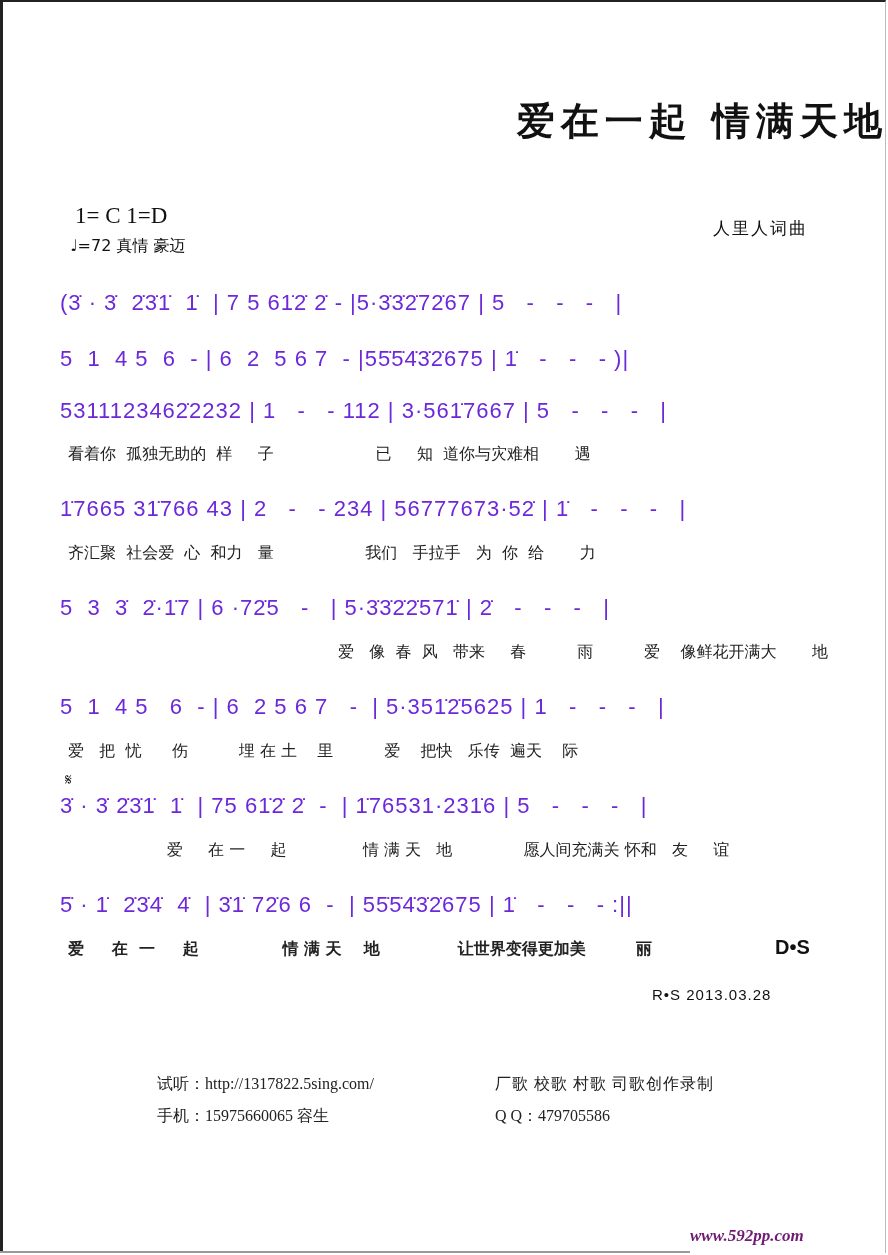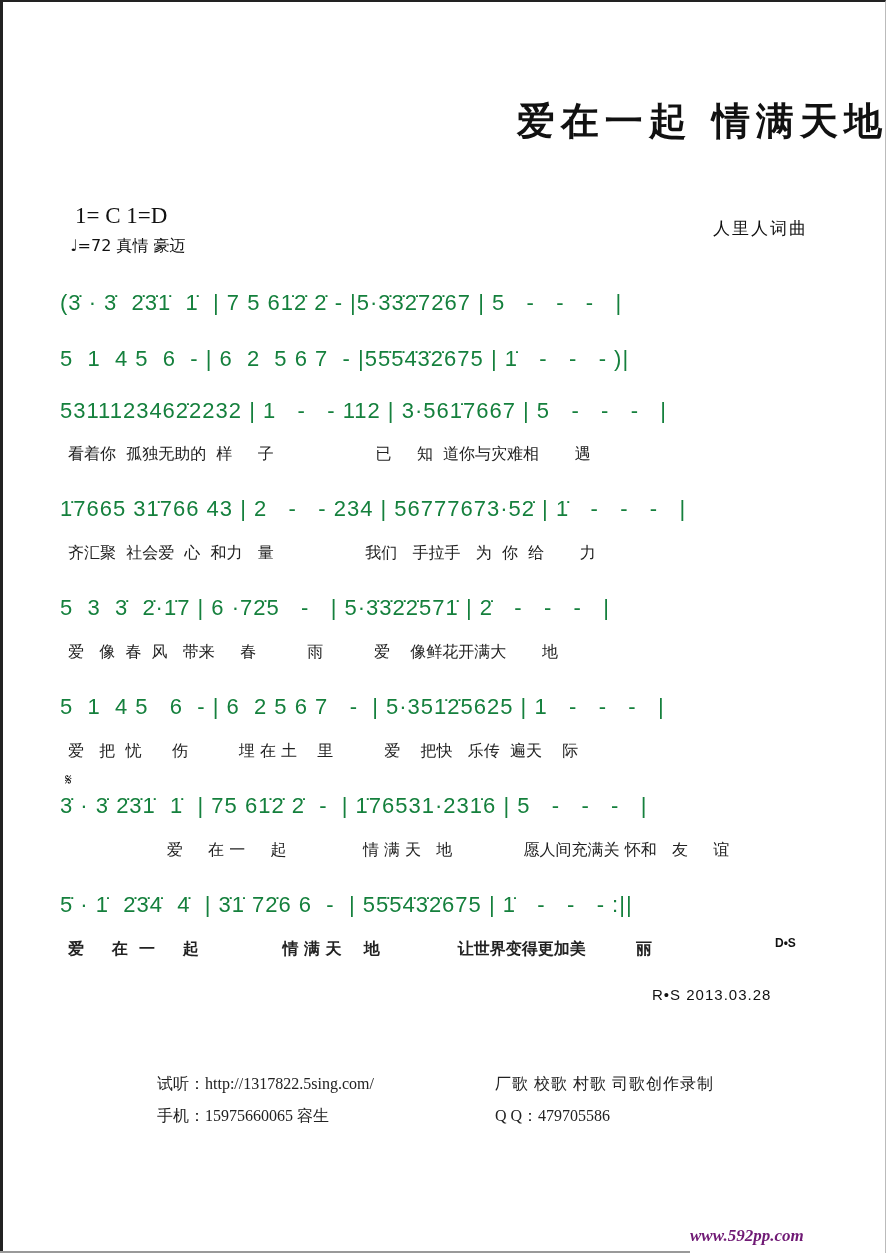--- a/index.html
+++ b/index.html
@@ -9,25 +9,25 @@
             border-left: 3px solid #222; border-top: 2px solid #222; border-right: 1px solid #bbb;
             box-sizing: border-box; background: #fff; }
     .title { position: absolute; top: 96px; left: 0; width: 888px; text-align: right;
              font-family: "DejaVu Serif", serif; font-weight: bold; font-size: 38px;
              letter-spacing: 6px; color: #111; }
     .key { position: absolute; left: 75px; top: 203px; font-family: "Liberation Serif", serif; font-size: 23px; }
     .tempo { position: absolute; left: 70px; top: 236px; font-size: 16px; font-family: "DejaVu Sans", sans-serif; }
     .author { position: absolute; right: 80px; top: 217px; font-size: 17px; letter-spacing: 2px; }
     .staff { position: absolute; left: 60px; width: 760px; height: 30px; }
     .notes { position: absolute; left: 0; top: 0; font-family: "Liberation Sans", sans-serif;
-             font-size: 22px; letter-spacing: 1px; white-space: pre; color: #15803d; }
+             font-size: 22px; letter-spacing: 1px; white-space: pre; color: #6d28d9; }
     .lyric { position: absolute; left: 68px; width: 760px; font-family: "DejaVu Serif", serif;
              font-size: 16px; white-space: pre; color: #222; }
     .segno { position: absolute; left: 65px; top: 770px; font-size: 16px; font-family: "DejaVu Serif", serif; }
-    .ds { position: absolute; left: 775px; top: 936px; font-size: 12px; font-weight: bold;
+    .ds { position: absolute; left: 775px; top: 936px; font-size: 20px; font-weight: bold;
           font-family: "Liberation Sans", sans-serif; }
     .date { position: absolute; left: 652px; top: 986px; font-size: 15px; letter-spacing: 1px;
             font-family: "Liberation Sans", sans-serif; }
     .foot { position: absolute; font-family: "Liberation Serif", serif; font-size: 16px; color: #222; margin-left: 15px; }
     .wm { position: absolute; left: 690px; top: 1226px; font-family: Liberation Serif, serif;
           font-weight: bold; font-style: italic; font-size: 17px; color: #701a75; }
     .wm-line { position: absolute; left: 0; top: 1251px; width: 690px; height: 2px; background: #999; }
   </style>
 </head>
 <body>
@@ -53,21 +53,21 @@
 <div class="lyric" style="top:444px;">看着你  孤独无助的  样     子                    已     知  道你与灾难相       遇</div>
 
 <div class="staff" style="top:496px;">
   <div class="notes">1̇7665 31̇766 43 | 2   -   - 234 | 56777673·52̇ | 1̇   -   -   -   |</div>
 </div>
 <div class="lyric" style="top:543px;">齐汇聚  社会爱  心  和力   量                  我们   手拉手   为  你  给       力</div>
 
 <div class="staff" style="top:595px;">
   <div class="notes">5  3  3̇  2̇·1̇7 | 6 ·72̇5   -   | 5·3̇3̇2̇2̇571̇ | 2̇   -   -   -   |</div>
 </div>
-<div class="lyric" style="top:642px;">爱   像  春  风   带来     春          雨          爱    像鲜花开满大       地</div>
+<div class="lyric" style="top:642px;text-align:right;">爱   像  春  风   带来     春          雨          爱    像鲜花开满大       地</div>
 
 <div class="staff" style="top:694px;">
   <div class="notes">5  1  4 5   6  - | 6  2 5 6 7   -  | 5·351̇2̇5625 | 1   -   -   -   |</div>
 </div>
 <div class="lyric" style="top:741px;">爱   把  忧      伤          埋 在 土    里          爱    把快   乐传  遍天    际</div>
 
 <div class="segno">𝄋</div>
 
 <div class="staff" style="top:793px;">
   <div class="notes">3̇ · 3̇ 2̇3̇1̇  1̇  | 75 61̇2̇ 2̇  -  | 1̇76531·231̇6 | 5   -   -   -   |</div>

